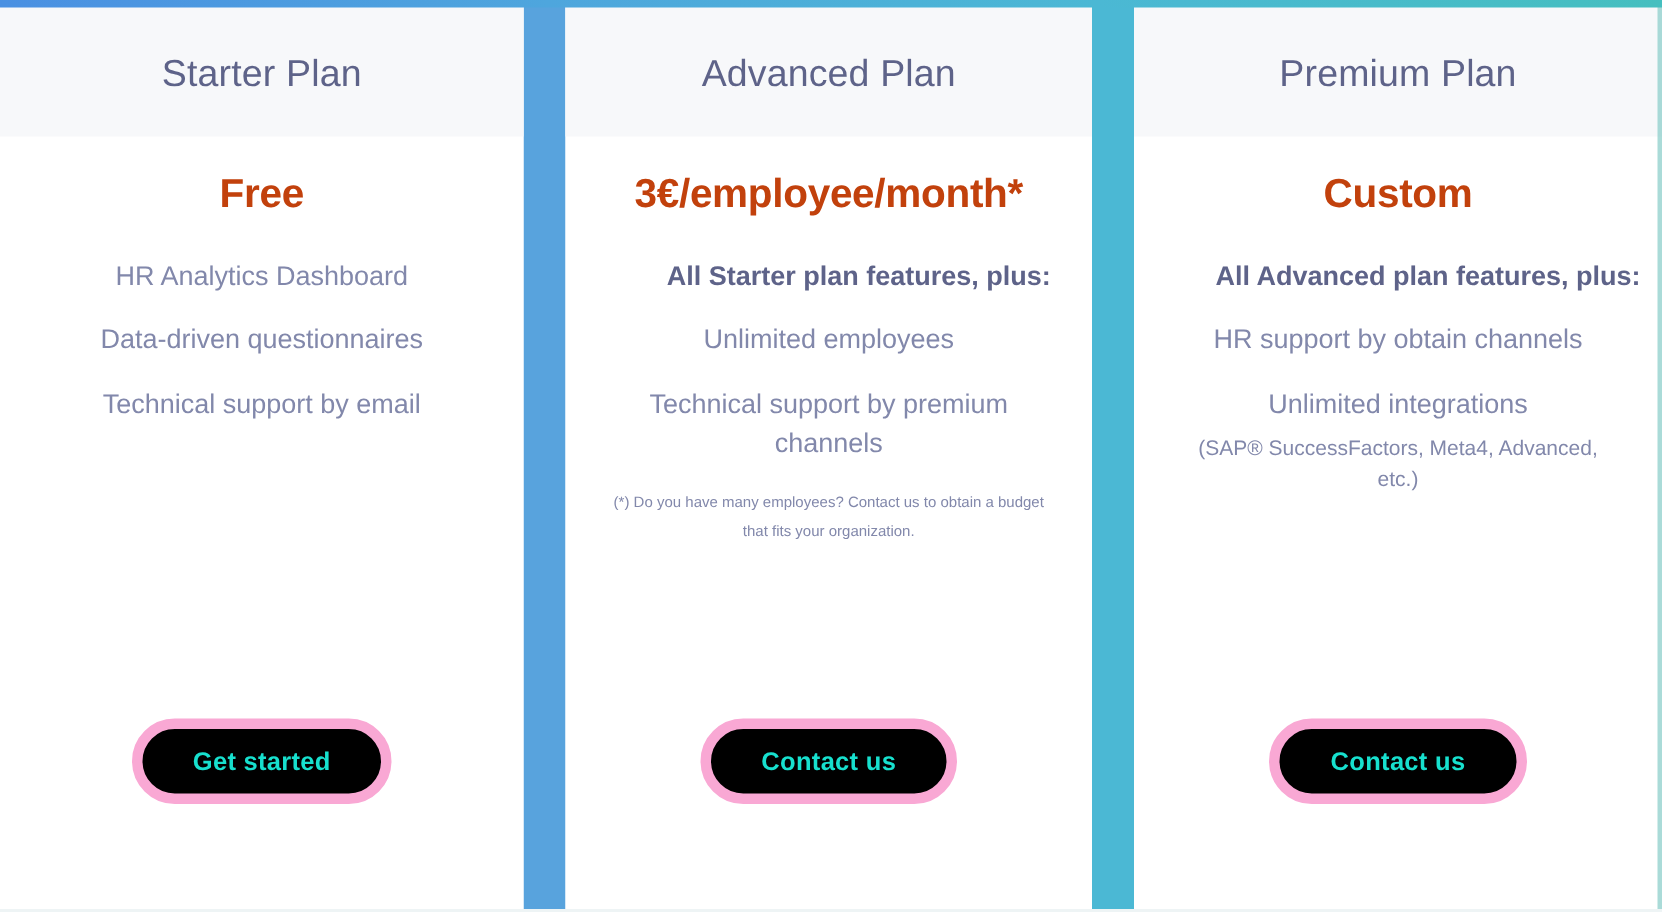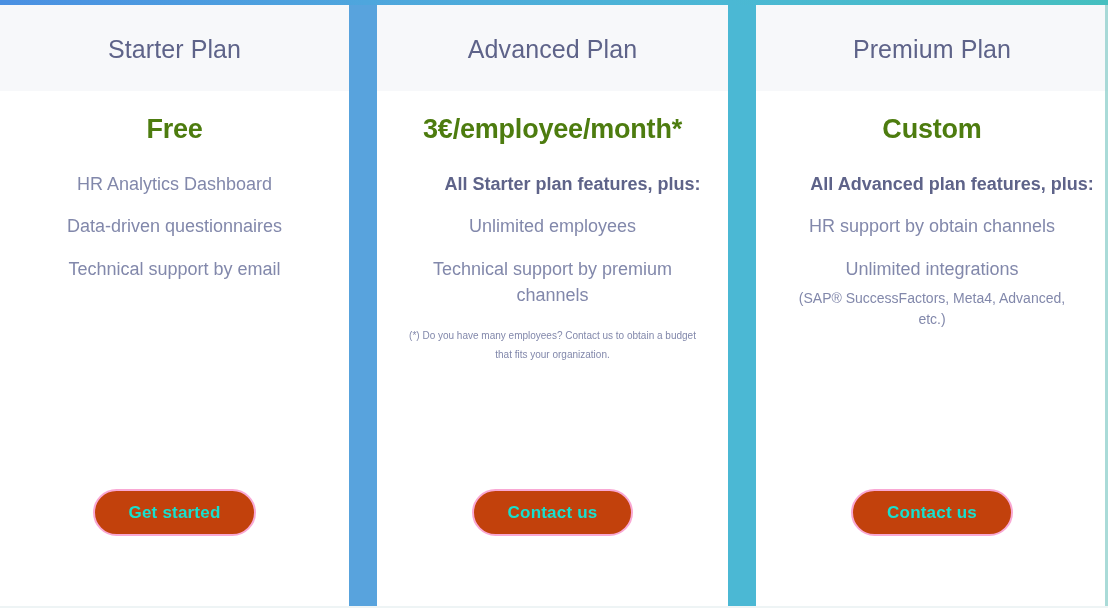--- a/index.html
+++ b/index.html
@@ -108,21 +108,21 @@
     flex-direction: column;
     align-items: center;
     padding: 0 14px;
     box-sizing: border-box;
   }
 
   .plan-price {
     margin-top: 22px;
     font-size: 27px;
     font-weight: 700;
-    color: #4d7c0f;
+    color: #c2410c;
     text-align: center;
     line-height: 1.2;
     letter-spacing: -0.2px;
   }
 
   .features {
     margin-top: 26px;
     width: 100%;
     display: flex;
     flex-direction: column;
@@ -170,24 +170,24 @@
     margin-top: auto;
     margin-bottom: 72px;
     display: flex;
     justify-content: center;
     width: 100%;
   }
   .cta-button {
     display: inline-flex;
     align-items: center;
     justify-content: center;
-    border: 2px solid #f9a8d4;
+    border: 7px solid #f9a8d4;
     border-radius: 30px;
     color: #17e0ce;
-    background: #c2410c;
+    background: #000000;
     font-size: 17px;
     font-weight: 700;
     letter-spacing: 0.2px;
     padding: 13px 34px;
     min-width: 118px;
     box-sizing: border-box;
     cursor: pointer;
     line-height: 1;
   }
 </style>

